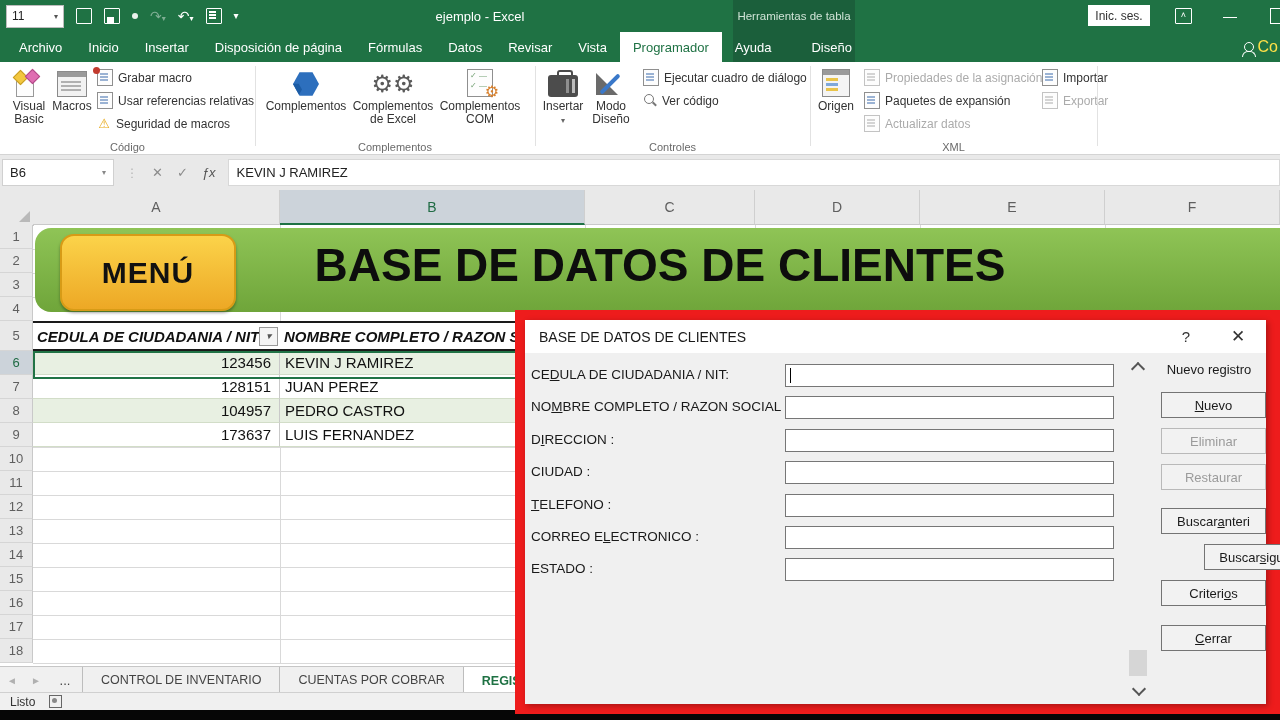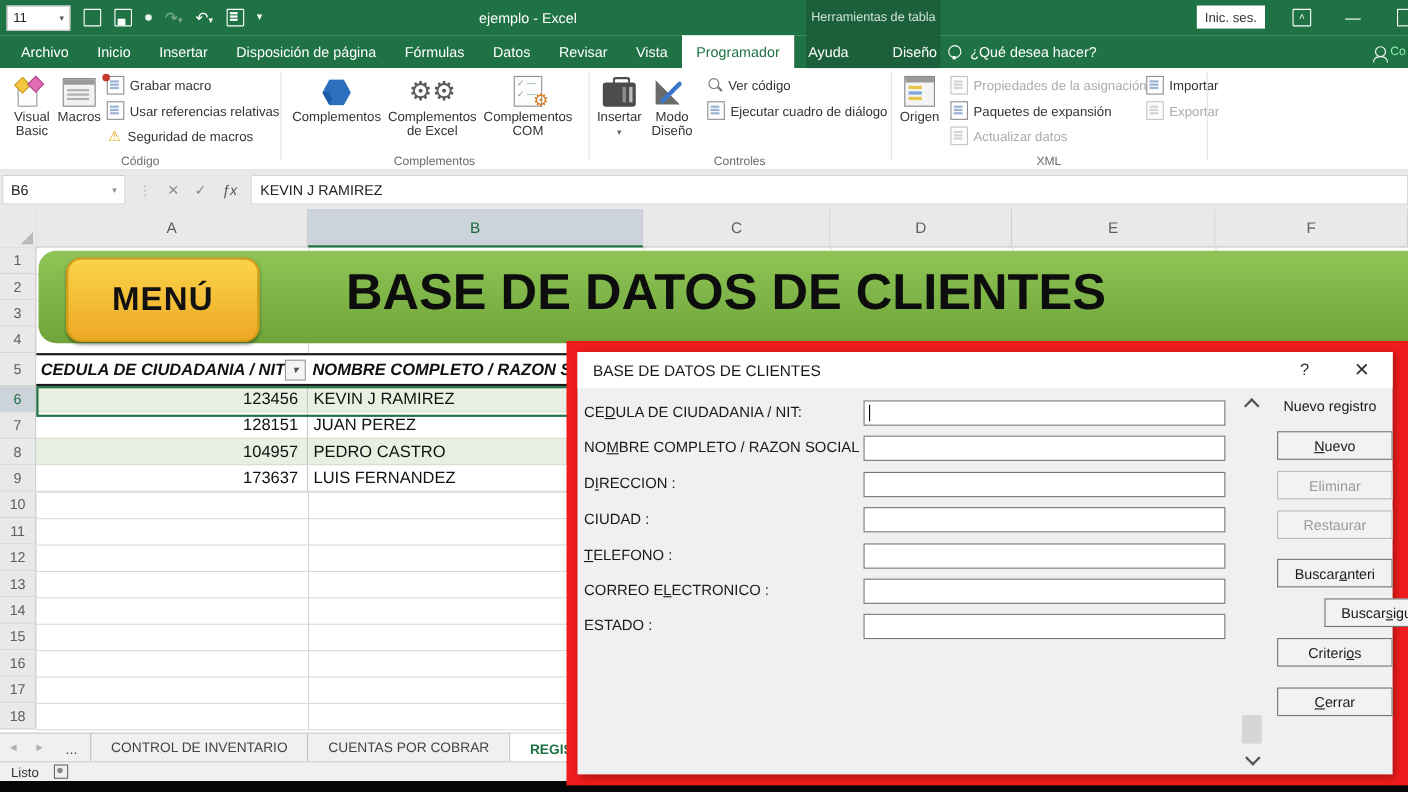--- a/index.html
+++ b/index.html
@@ -32,21 +32,21 @@
 
   
   #tabrow{left:0;top:32px;width:1280px;height:30px;background:#1f7244;}
   #ctxband{left:733px;top:0;width:122px;height:30px;background:#1b5f3b;}
   #tabs{left:6px;top:0;height:30px;display:flex;}
   .rtab{height:30px;display:flex;align-items:center;padding:0 13px;font-size:13px;color:#fff;white-space:nowrap;}
   .rtab.active{background:#fff;color:#1f7244;}
   #searcharea{left:862px;top:0;height:30px;display:flex;align-items:center;gap:8px;color:#fff;font-size:13px;}
   .bulb{width:10px;height:10px;border:1.5px solid #fff;border-radius:50%;position:relative;}
   .bulb::after{content:"";position:absolute;left:2.5px;top:9px;width:3px;height:3px;background:#fff;}
-  #share{right:2px;top:0;height:30px;display:flex;align-items:center;gap:4px;color:#86efac;font-size:11px;}
+  #share{right:2px;top:0;height:30px;display:flex;align-items:center;gap:4px;color:#fde047;font-size:16px;}
   .person{width:8px;height:8px;border:1.4px solid #fff;border-radius:50%;position:relative;}
   .person::after{content:"";position:absolute;left:-3px;top:8px;width:12px;height:5px;
                  border:1.4px solid #fff;border-bottom:none;border-radius:6px 6px 0 0;}
 
   
   #ribbon{left:0;top:62px;width:1280px;height:92px;background:#fff;border-bottom:1px solid #d4d4d4;}
   .rgroup{position:absolute;top:0;height:92px;}
   .grouplabel{position:absolute;bottom:1px;left:0;width:100%;text-align:center;font-size:11px;color:#6a6a6a;}
   .gsep{position:absolute;top:4px;width:1px;height:80px;background:#e2e2e2;}
   .bigbtn{position:absolute;top:3px;width:72px;height:74px;display:flex;flex-direction:column;align-items:center;}
@@ -205,24 +205,20 @@
         <div class="rtab">Insertar</div>
         <div class="rtab">Disposición de página</div>
         <div class="rtab">Fórmulas</div>
         <div class="rtab">Datos</div>
         <div class="rtab">Revisar</div>
         <div class="rtab">Vista</div>
         <div class="rtab active">Programador</div>
         <div class="rtab">Ayuda</div>
         <div class="rtab" style="margin-left: 14px;">Diseño</div>
       </div>
-    <div id="searcharea" class="abs">
-      <span class="bulb"></span>
-      <span>¿Qué desea hacer?</span>
-    </div>
     <div id="share" class="abs">
       <span class="person"></span>
       <span>Co</span>
     </div>
   </div>
 
   <div id="ribbon" class="abs">
       <div class="rgroup" style="left: 0px; width: 255px;">
         <div class="bigbtn" style="left: 6px; width: 46px;">
           <div class="bigicon">
@@ -288,26 +284,26 @@
           <div class="blab">Insertar<br><span style="font-size:8px;color:#666">▾</span></div>
         </div>
         <div class="bigbtn" style="left: 52px; width: 48px;">
           <div class="bigicon">
             <span class="ri-modo"></span>
           </div>
           <div class="blab">Modo<br>Diseño</div>
         </div>
         <div class="smallcol" style="left: 108px;">
           <div class="smallbtn">
+            <span class="si"></span>
+            <span>Ejecutar cuadro de diálogo</span>
+          </div>
+          <div class="smallbtn">
             <span class="si mag"></span>
             <span>Ver código</span>
-          </div>
-          <div class="smallbtn">
-            <span class="si"></span>
-            <span>Ejecutar cuadro de diálogo</span>
           </div>
         </div>
         <div class="grouplabel">Controles</div>
       </div>
       <div class="gsep" style="left: 810px;"></div>
       <div class="rgroup" style="left: 810px; width: 287px;">
         <div class="bigbtn" style="left: 2px; width: 48px;">
           <div class="bigicon">
             <span class="ri-origen"></span>
           </div>

